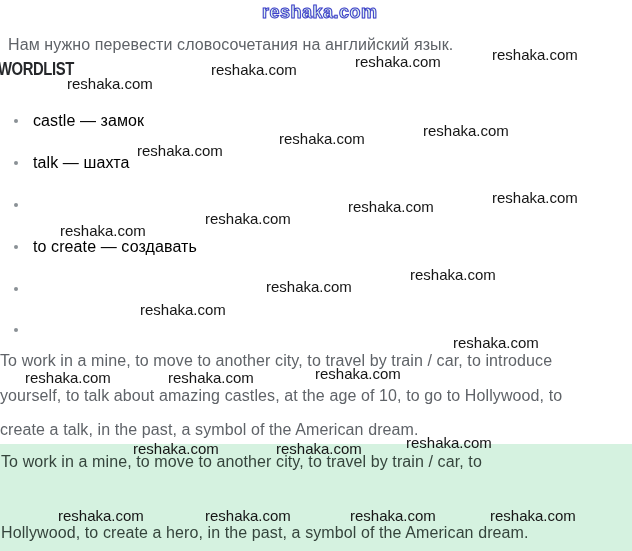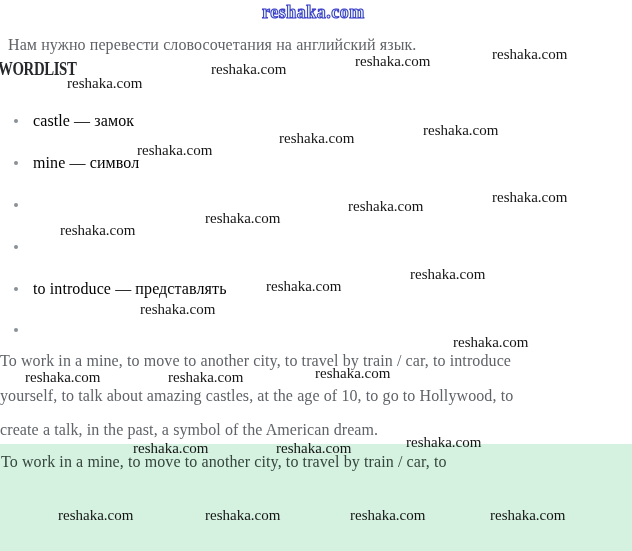--- a/index.html
+++ b/index.html
@@ -1,18 +1,18 @@
 <!DOCTYPE html>
 <html><head>
 <meta charset="utf-8">
 <style>
   html,body{margin:0;padding:0;background:#fff;}
   .page{
     position:relative;width:632px;height:551px;overflow:hidden;background:#ffffff;
-    font-family:Liberation Serif, serif;
+    font-family:Liberation Sans, sans-serif;
   }
   
   .wm-fancy{
     position:absolute;left:262px;top:2px;
     font-size:18px;font-weight:700;letter-spacing:.5px;
     color:#e2f5ec;
     -webkit-text-stroke:1px #3c3fc9;
     text-shadow:0 0 1px #3c3fc9;
     white-space:nowrap;
   }
@@ -56,45 +56,46 @@
 
   <h2 class="wordlist-title">WORDLIST</h2>
 
   <ul class="wordlist">
     <li class="wl" style="top:112px">
       <span class="dot"></span>
       <span class="wl-text">castle — замок</span>
     </li>
     <li class="wl" style="top:154px">
       <span class="dot"></span>
-      <span class="wl-text">mine — символ</span>
+      <span class="wl-text">talk — шахта</span>
     </li>
     <li class="wl" style="top:196px">
       <span class="dot"></span>
     </li>
     <li class="wl" style="top:238px">
       <span class="dot"></span>
+      <span class="wl-text">to create — создавать</span>
     </li>
     <li class="wl" style="top:280px">
       <span class="dot"></span>
-      <span class="wl-text">to introduce — представлять</span>
     </li>
     <li class="wl" style="top:321px">
       <span class="dot"></span>
     </li>
   </ul>
 
   <div>
     <div class="pline" style="top:352px">To work in a mine, to move to another city, to travel by train / car, to introduce</div>
     <div class="pline" style="top:387px">yourself, to talk about amazing castles, at the age of 10, to go to Hollywood, to</div>
     <div class="pline" style="top:421px">create a talk, in the past, a symbol of the American dream.</div>
   </div>
 
   <div class="answer">
     <div class="aline" style="top:9px">To work in a mine, to move to another city, to travel by train / car, to</div>
+    <div class="aline" style="top:80px">Hollywood, to create a hero, in the past, a symbol of the American dream.</div>
   </div>
 
   <div id="wm-layer">
       <div class="wm" style="left: 211px; top: 62px;">reshaka.com</div>
       <div class="wm" style="left: 355px; top: 54px;">reshaka.com</div>
       <div class="wm" style="left: 492px; top: 47px;">reshaka.com</div>
       <div class="wm" style="left: 67px; top: 76px;">reshaka.com</div>
       <div class="wm" style="left: 423px; top: 123px;">reshaka.com</div>
       <div class="wm" style="left: 279px; top: 131px;">reshaka.com</div>
       <div class="wm" style="left: 137px; top: 143px;">reshaka.com</div>

